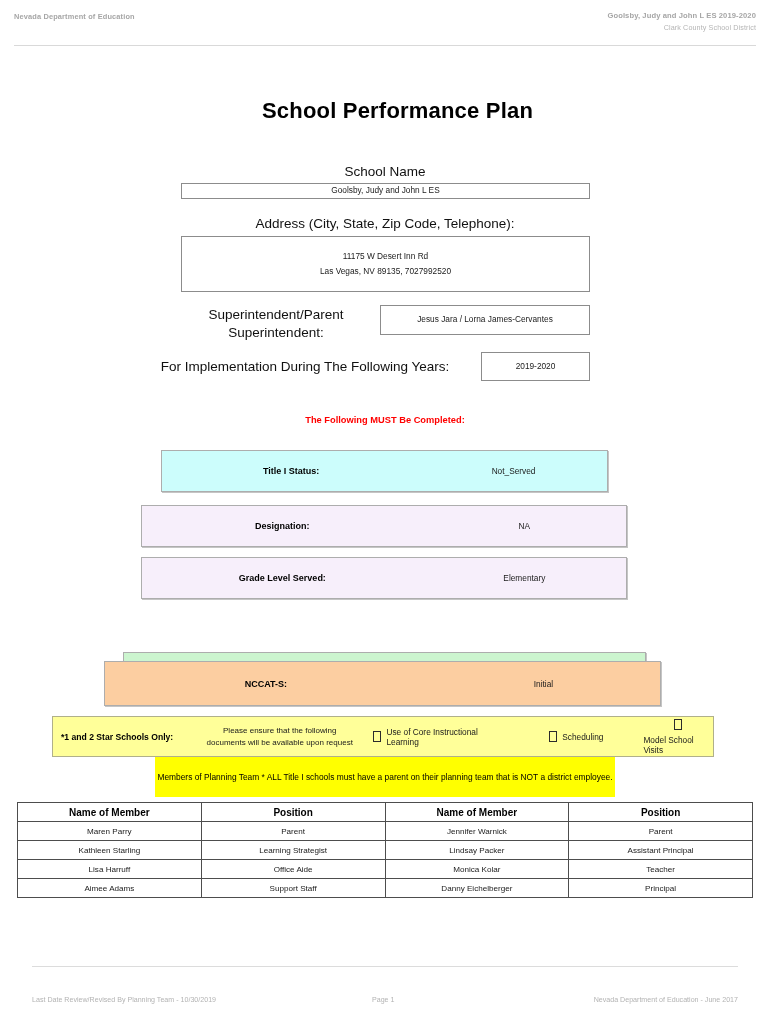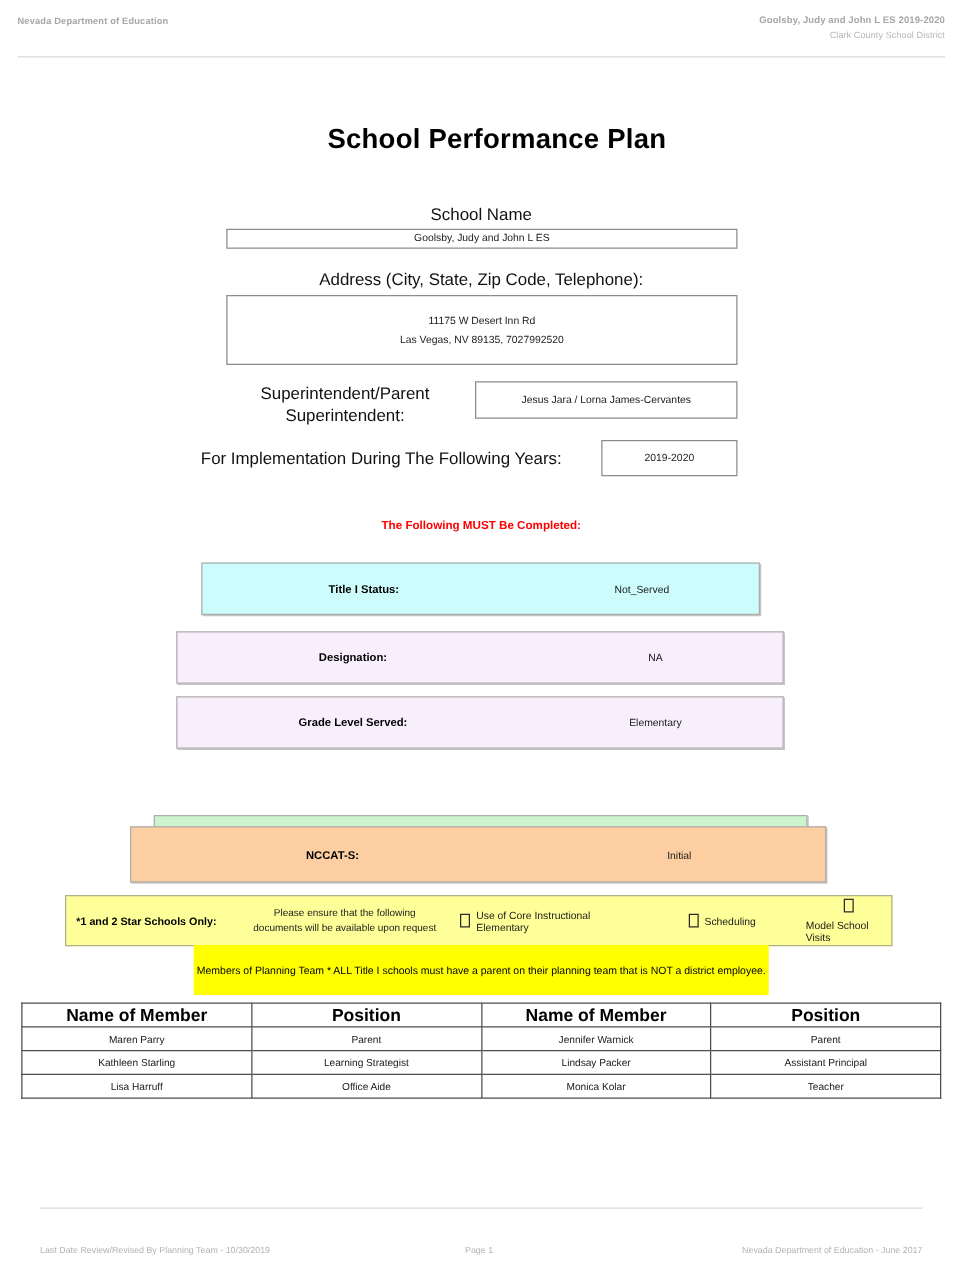--- a/index.html
+++ b/index.html
@@ -210,21 +210,21 @@
     border-collapse: collapse;
     table-layout: fixed;
   }
   #team-table th, #team-table td {
     border: 1px solid #4d4d4d;
     height: 19px;
     text-align: center;
     vertical-align: middle;
   }
   #team-table th {
-    font-size: 14px;
+    font-size: 10px;
     font-weight: bold;
   }
   #team-table td {
     font-size: 8.1px;
     font-weight: normal;
     color: #1a1a1a;
   }
 
   
   .ftr-rule {
@@ -312,21 +312,21 @@
 </div>
 
 <div id="star-bar">
   <span class="star-title">*1 and 2 Star Schools Only:</span>
   <span class="star-note">
     <span>Please ensure that the following</span><br>
     <span>documents will be available upon request</span>
   </span>
   <span class="chk-item" id="chk-core">
     <span class="chk-box"></span>
-    <span>Use of Core Instructional Elementary</span>
+    <span>Use of Core Instructional Learning</span>
   </span>
   <span class="chk-item" id="chk-sched">
     <span class="chk-box"></span>
     <span>Scheduling</span>
   </span>
   <span class="chk-item" id="chk-visits">
     <span class="chk-box"></span>
     <span>Model School Visits</span>
   </span>
 </div>
@@ -355,20 +355,26 @@
       <td>Kathleen Starling</td>
       <td>Learning Strategist</td>
       <td>Lindsay Packer</td>
       <td>Assistant Principal</td>
     </tr>
     <tr>
       <td>Lisa Harruff</td>
       <td>Office Aide</td>
       <td>Monica Kolar</td>
       <td>Teacher</td>
+    </tr>
+    <tr>
+      <td>Aimee Adams</td>
+      <td>Support Staff</td>
+      <td>Danny Eichelberger</td>
+      <td>Principal</td>
     </tr>
   </tbody>
 </table>
 
 <div class="ftr-rule"></div>
 <div class="pg-footer">
   <span class="ft-left">Last Date Review/Revised By Planning Team - 10/30/2019</span>
   <span class="ft-center">Page 1</span>
   <span class="ft-right">Nevada Department of Education - June 2017</span>
 </div>

